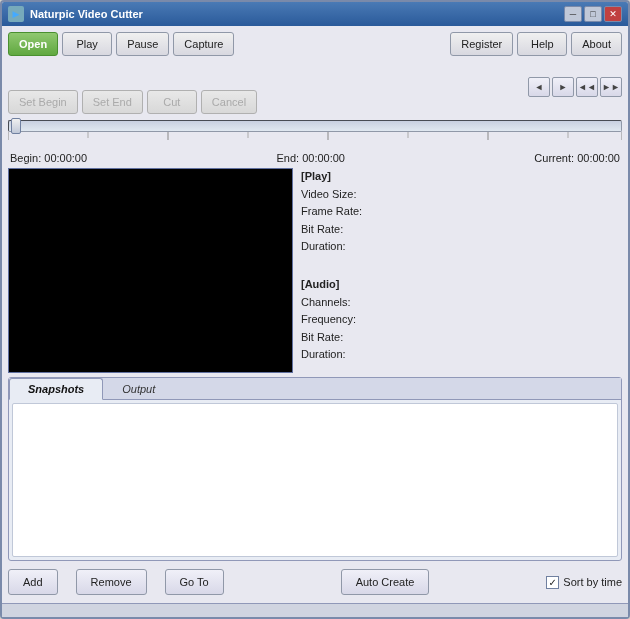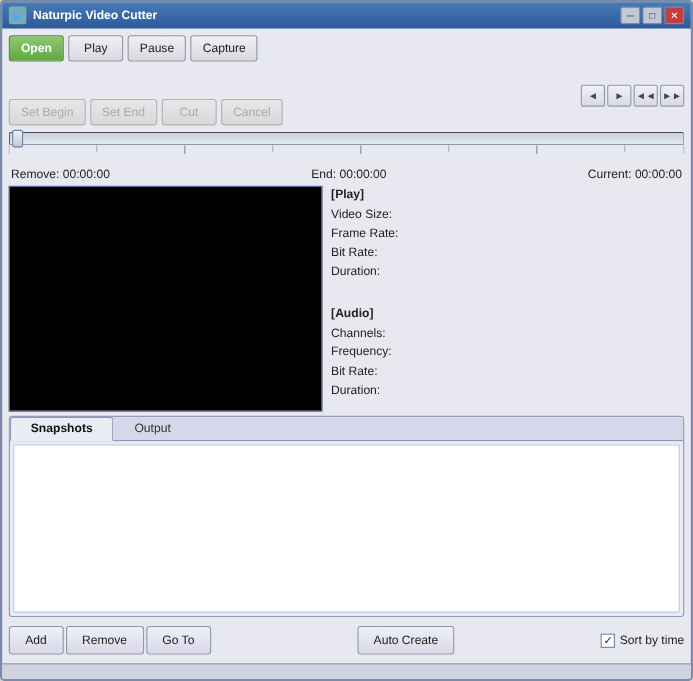--- a/index.html
+++ b/index.html
@@ -193,40 +193,41 @@
     }
     .tab {
       padding: 4px 18px;
       cursor: pointer;
       border: 1px solid transparent;
       border-bottom: none;
       font-size: 11px;
       border-radius: 3px 3px 0 0;
       color: #333;
       background: #d4d8e8;
+      font-style: italic;
     }
     .tab.active {
       background: #e8ecf4;
       border-color: #9098b8;
       border-bottom: 1px solid #e8ecf4;
       margin-bottom: -1px;
       color: #111;
       font-weight: bold;
     }
     .tab-content {
       flex: 1;
       background: white;
       border: 1px solid #c0c8d8;
       margin: 3px;
       border-radius: 2px;
     }
     .bottom-buttons {
       display: flex;
       align-items: center;
-      gap: 2px;
+      gap: 18px;
       padding: 4px 0 2px 0;
       flex-shrink: 0;
     }
     .bottom-btn {
       height: 26px;
       padding: 0 14px;
       background: linear-gradient(to bottom, #f0f0f8, #d8d8e8);
       border: 1px solid #9098a8;
       border-radius: 3px;
       font-size: 11px;
@@ -279,20 +280,25 @@
     </div>
   </div>
 
   <div class="content">
 
     <div class="toolbar-row">
       <button class="btn primary">Open</button>
       <button class="btn">Play</button>
       <button class="btn">Pause</button>
       <button class="btn">Capture</button>
+      <div class="toolbar-right">
+        <button class="btn">Register</button>
+        <button class="btn">Help</button>
+        <button class="btn">About</button>
+      </div>
     </div>
 
     <div class="toolbar-row">
       <button class="btn disabled">Set Begin</button>
       <button class="btn disabled">Set End</button>
       <button class="btn disabled">Cut</button>
       <button class="btn disabled">Cancel</button>
       <div class="nav-buttons">
         <div class="nav-btn">◄</div>
         <div class="nav-btn">►</div>
@@ -313,21 +319,21 @@
         <line x1="320" y1="0" x2="320" y2="8" stroke="#888" stroke-width="1"></line>
         <line x1="400" y1="0" x2="400" y2="6" stroke="#aaa" stroke-width="1"></line>
         <line x1="480" y1="0" x2="480" y2="8" stroke="#888" stroke-width="1"></line>
         <line x1="560" y1="0" x2="560" y2="6" stroke="#aaa" stroke-width="1"></line>
         <line x1="614" y1="0" x2="614" y2="8" stroke="#888" stroke-width="1"></line>
       </svg>
     </div>
 
     <div class="time-row">
       <span>
-        <span>Remove:</span>
+        <span>Begin:</span>
         <span>00:00:00</span>
       </span>
       <span>
         <span>End:</span>
         <span>00:00:00</span>
       </span>
       <span>
         <span>Current:</span>
         <span>00:00:00</span>
       </span>

